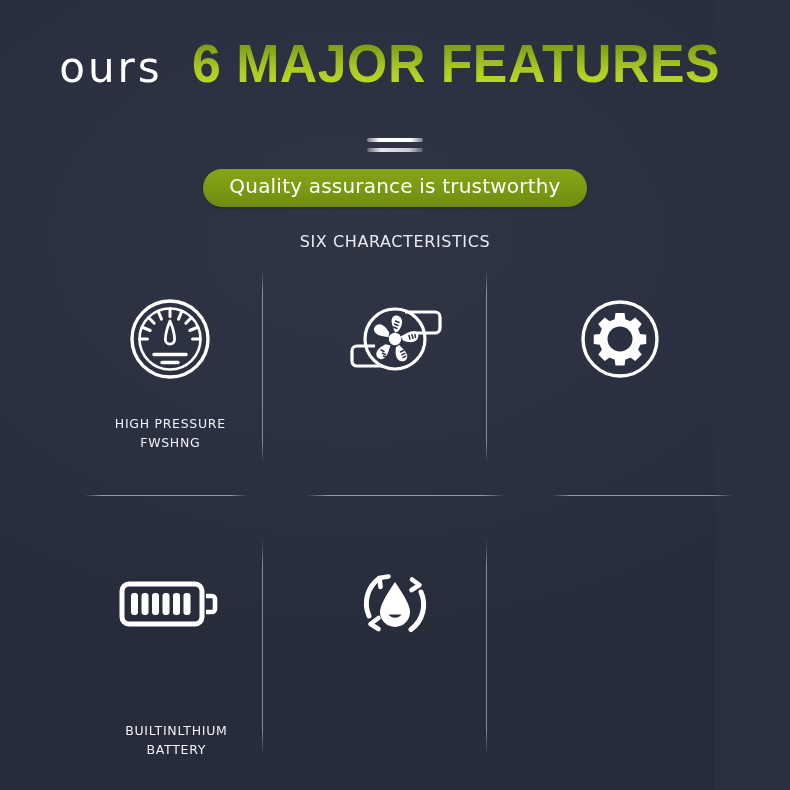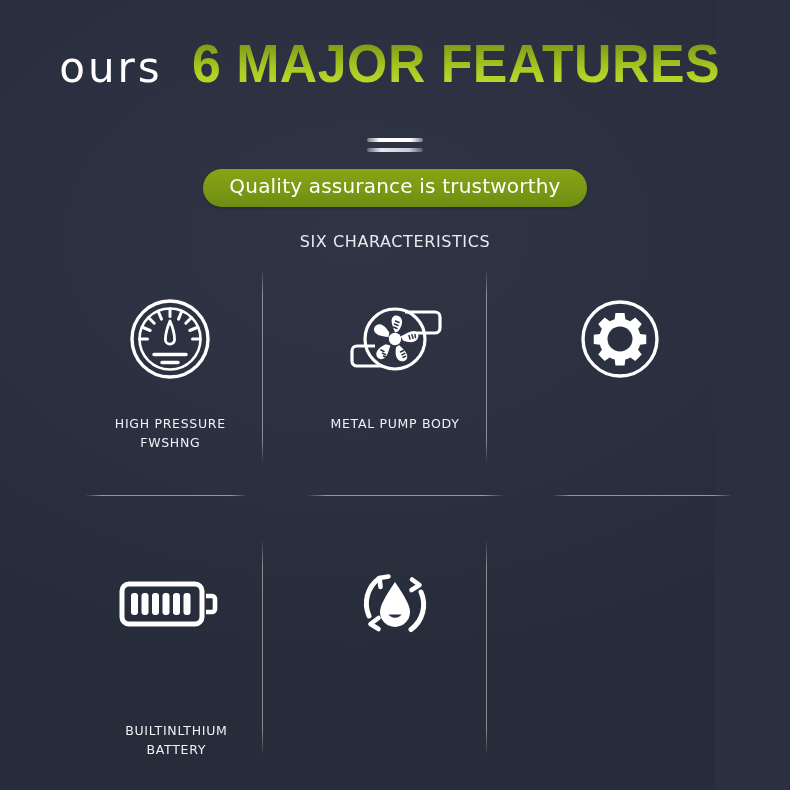--- a/index.html
+++ b/index.html
@@ -265,21 +265,20 @@
             <line x1="72" y1="38.5" x2="72.5" y2="41.5"></line>
             <line x1="57.5" y1="56" x2="60.5" y2="54.5"></line>
             <line x1="58.8" y1="58.8" x2="61.8" y2="57.3"></line>
             <line x1="60" y1="61.5" x2="62.6" y2="60.2"></line>
             <line x1="38" y1="54" x2="41" y2="55.5"></line>
             <line x1="39.5" y1="57.2" x2="42.5" y2="58.4"></line>
             <line x1="40.5" y1="60" x2="43" y2="61"></line>
           </g>
         </svg>
       </div>
-      <div class="label">METAL PUMP BODY</div>
     </div>
 
     <div class="cell row1">
       <div class="icon-box">
         <svg width="92" height="92" viewBox="0 0 92 92" fill="none" stroke="#ffffff" stroke-width="3.4">
           <circle cx="46" cy="46" r="37"></circle>
           <path d="M40.3 13.6 h11.4 l1.0 7.6 a26 26 0 0 1 6.2 2.6 l6.2 -4.6 l8.1 8.1 l-4.6 6.2 a26 26 0 0 1 2.6 6.2 l7.6 1.0 v11.4 l-7.6 1.0 a26 26 0 0 1 -2.6 6.2 l4.6 6.2 l-8.1 8.1 l-6.2 -4.6 a26 26 0 0 1 -6.2 2.6 l-1.0 7.6 h-11.4 l-1.0 -7.6 a26 26 0 0 1 -6.2 -2.6 l-6.2 4.6 l-8.1 -8.1 l4.6 -6.2 a26 26 0 0 1 -2.6 -6.2 l-7.6 -1.0 v-11.4 l7.6 -1.0 a26 26 0 0 1 2.6 -6.2 l-4.6 -6.2 l8.1 -8.1 l6.2 4.6 a26 26 0 0 1 6.2 -2.6 Z" fill="#ffffff" stroke="none" transform="translate(0,0) scale(0.80) translate(11.5,11.5)"></path>
           <circle cx="46" cy="46" r="12.5" fill="#2b3040" stroke="none"></circle>
         </svg>
       </div>

